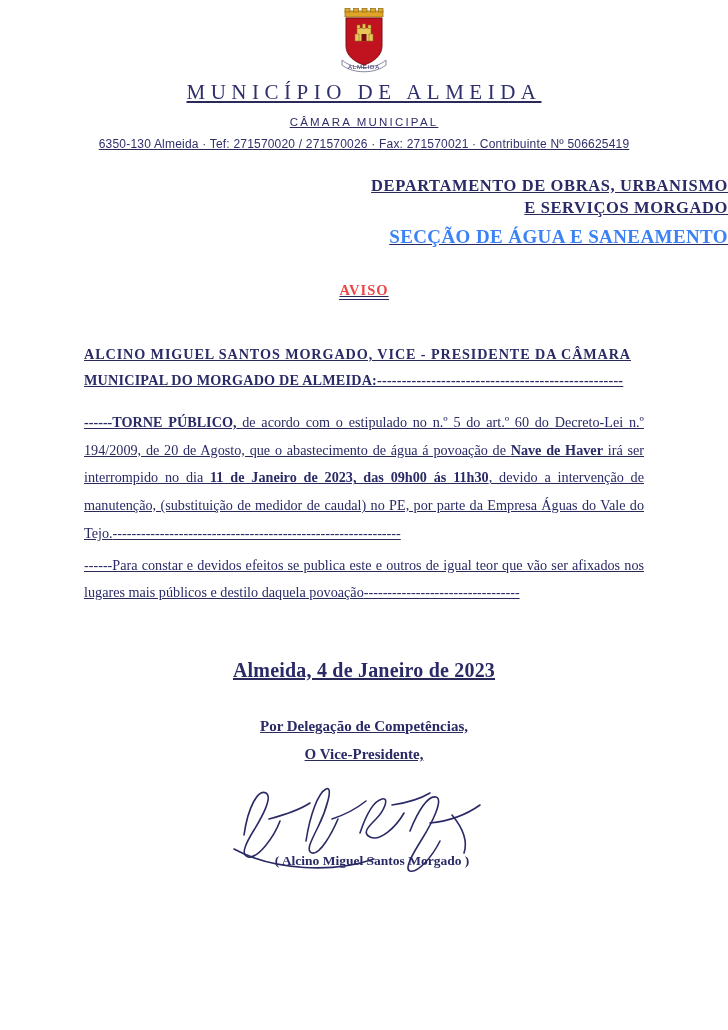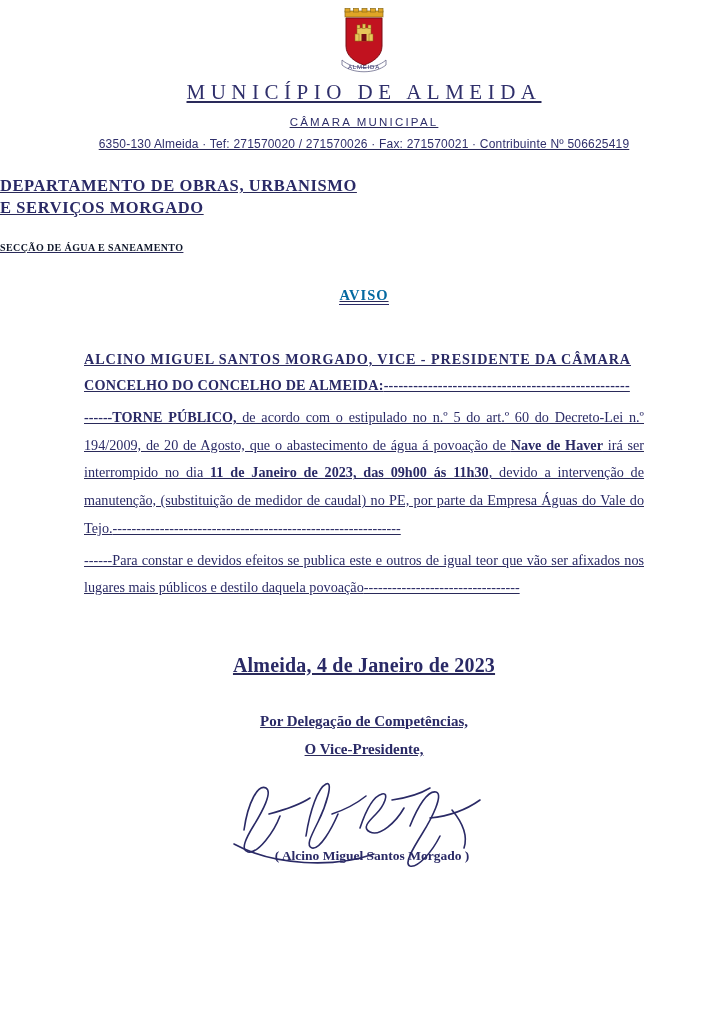--- a/index.html
+++ b/index.html
@@ -59,47 +59,47 @@
     text-align: center;
     font-family: "Liberation Sans", sans-serif;
     font-size: 12px;
     letter-spacing: 0.2px;
     color: #2f2f6b;
     margin-top: 9px;
   }
 
   
   .dept {
-    text-align: left;
+    text-align: right;
     margin-top: 24px;
   }
   .dept-line1,
   .dept-line2 {
     font-weight: bold;
     font-size: 16.5px;
     letter-spacing: 0.6px;
     color: #2a2a66;
     line-height: 1.35;
   }
   .dept-line3 {
     font-weight: bold;
-    font-size: 10px;
+    font-size: 19px;
     letter-spacing: 0.4px;
-    color: #0f172a;
-    margin-top: 22px;
+    color: #3b82f6;
+    margin-top: 6px;
   }
 
   
   .aviso {
     text-align: center;
     margin-top: 34px;
     font-weight: bold;
     font-size: 14.5px;
     letter-spacing: 1px;
-    color: #0369a1;
+    color: #ef4444;
   }
   .aviso span {
     border-bottom: 1px solid #2a2a66;
     padding-bottom: 1px;
   }
 
   
   .body {
     margin: 0 84px 0 84px;
     color: #2a2a66;
@@ -110,21 +110,21 @@
     font-size: 14.2px;
     line-height: 1.85;
     text-align: justify;
     letter-spacing: 0.2px;
   }
   .intro .spread {
     letter-spacing: 0.9px;
     margin-top: 42px;
   }
   .para {
-    margin-top: 6px;
+    margin-top: 16px;
     font-size: 14.2px;
     line-height: 1.95;
     text-align: justify;
   }
   .para b { font-weight: bold; }
   .para.second { margin-top: 4px; }
 
   
   .place-date {
     text-align: center;
@@ -213,21 +213,21 @@
 
   <div class="aviso">
     <span>AVISO</span>
   </div>
 
   <div class="body">
 
     <div class="intro">
       <div class="spread">ALCINO MIGUEL SANTOS MORGADO, VICE - PRESIDENTE DA CÂMARA</div>
       <div>
-        <span>CONCELHO DO CONCELHO DE ALMEIDA:</span><span>--------------------------------------------------</span>
+        <span>MUNICIPAL DO MORGADO DE ALMEIDA:</span><span>--------------------------------------------------</span>
       </div>
     </div>
 
     <div class="para">
       <b>------TORNE PÚBLICO,</b><span> de acordo com o estipulado no n.º 5 do art.º 60 do Decreto-Lei n.º 194/2009, de 20 de Agosto, que o abastecimento de água á povoação de </span><b>Nave de Haver</b><span> irá ser interrompido no dia </span><b>11 de Janeiro de 2023, das 09h00 ás 11h30</b><span>, devido a intervenção de manutenção, (substituição de medidor de caudal) no PE, por parte da Empresa Águas do Vale do Tejo.</span><span>-------------------------------------------------------------</span>
     </div>
 
     <div class="para second">
       <span>------Para constar e devidos efeitos se publica este e outros de igual teor que vão ser afixados nos  lugares mais públicos e destilo daquela povoação</span><span>---------------------------------</span>
     </div>

